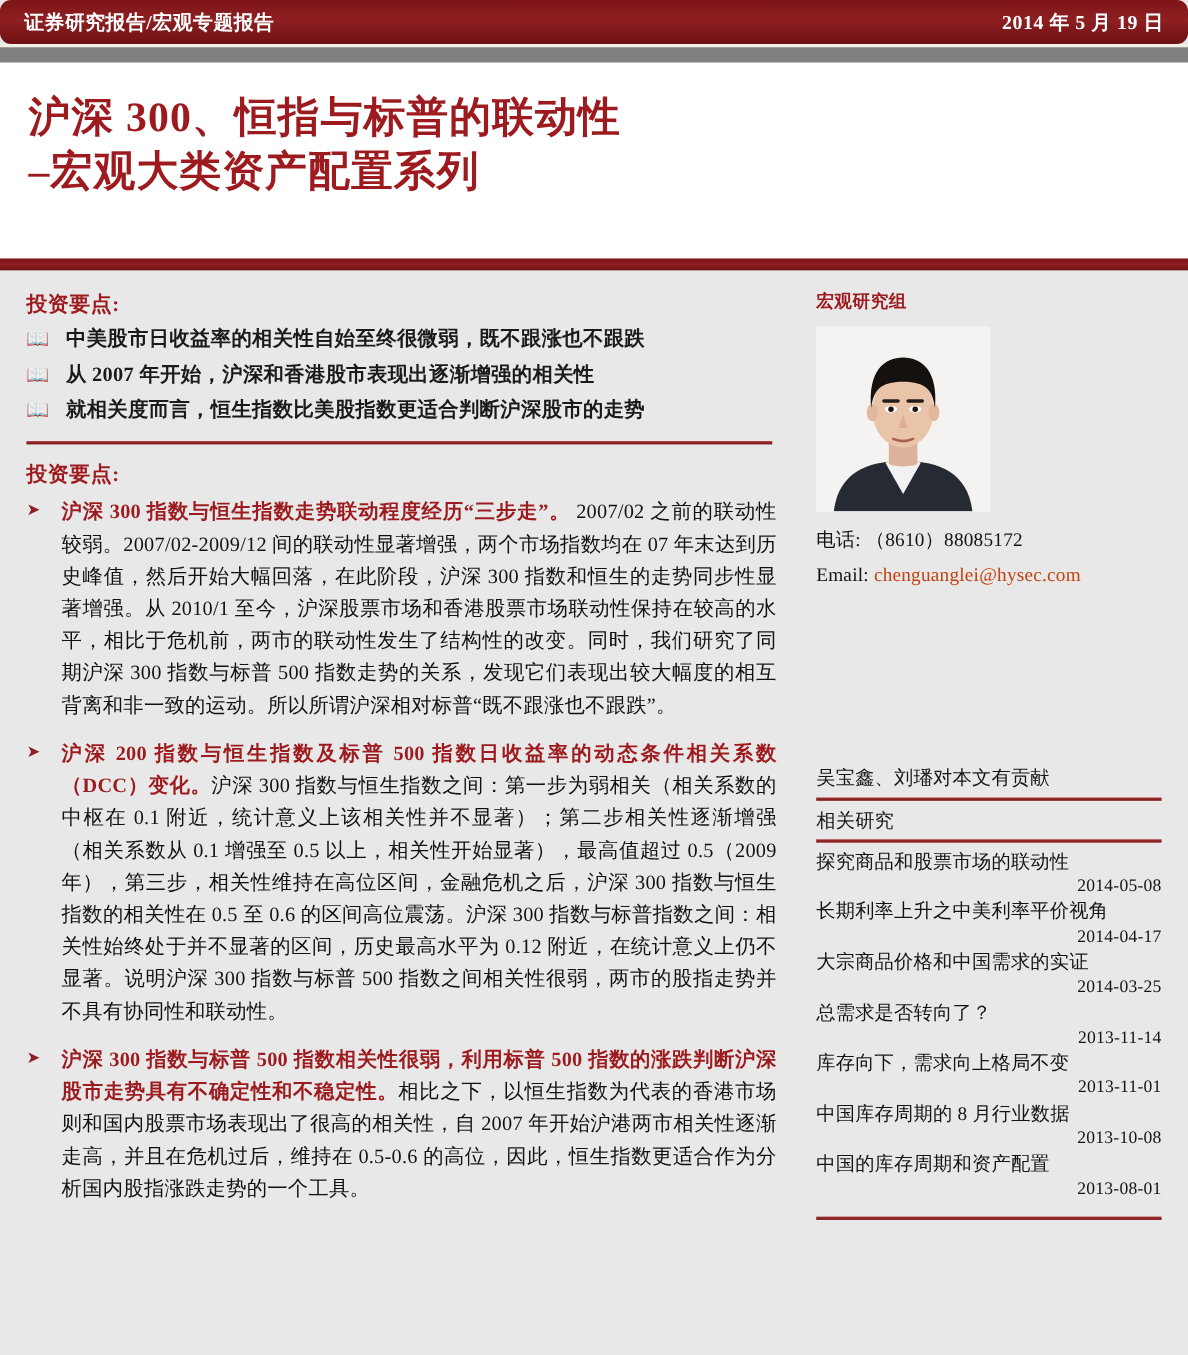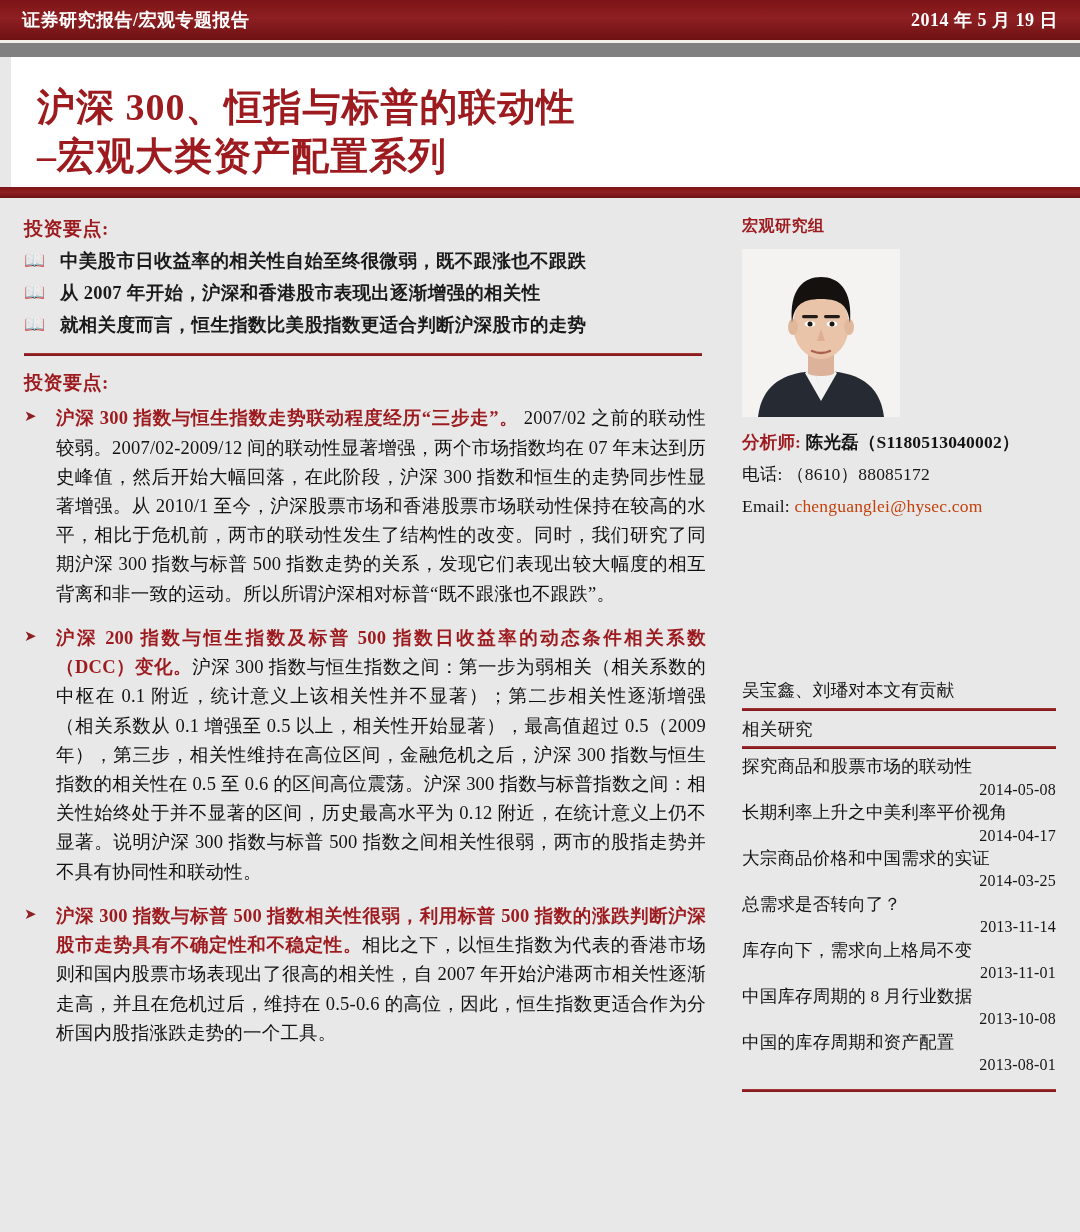--- a/index.html
+++ b/index.html
@@ -17,20 +17,21 @@
 
   
   .header-bar {
     height: 40px;
     background: linear-gradient(to bottom, #7d1417 0%, #8e1f22 45%, #6e1113 100%);
     display: flex;
     align-items: center;
     justify-content: space-between;
     padding: 0 22px;
     box-sizing: border-box;
+    border-radius: 10px;
   }
   .header-left {
     color: #ffffff;
     font-size: 18px;
     font-weight: bold;
     letter-spacing: 0.5px;
   }
   .header-right {
     color: #ffffff;
     font-size: 18px;
@@ -44,22 +45,21 @@
   .header-graybar {
     height: 14px;
     background: #808080;
   }
 
   
   .title-block {
     background: #ffffff;
     padding: 26px 26px 12px 26px;
     box-sizing: border-box;
-    height: 130px;
-    margin-left: 11px;
+    height: 178px;
   }
   .title-line {
     color: #9d1b1f;
     font-size: 38px;
     font-weight: bold;
     line-height: 1.28;
     letter-spacing: 1px;
     white-space: nowrap;
   }
   .title-rule {
@@ -315,24 +315,20 @@
         <ellipse cx="90" cy="75" rx="5.4" ry="3" fill="#ffffff"></ellipse>
         <circle cx="68" cy="75" r="2.5" fill="#1d140f"></circle>
         <circle cx="90" cy="75" r="2.5" fill="#1d140f"></circle>
 
         <path d="M79 80 L75 92 L83 92 Z" fill="#d9a184" opacity="0.65"></path>
 
         <path d="M70 102 Q79 106 88 102" stroke="#a9604f" stroke-width="2.4" fill="none" stroke-linecap="round"></path>
       </svg>
     </div>
 
-    <div class="analyst-line">
-      <span class="lbl-red">分析师:</span>
-      <span class="bold-id">陈光磊（S1180513040002）</span>
-    </div>
 
     <div class="analyst-line">
       <span>电话:</span>
       <span>（8610）88085172</span>
     </div>
 
     <div class="analyst-line">
       <span>Email:</span>
       <span class="mail-link">chenguanglei@hysec.com</span>
     </div>

